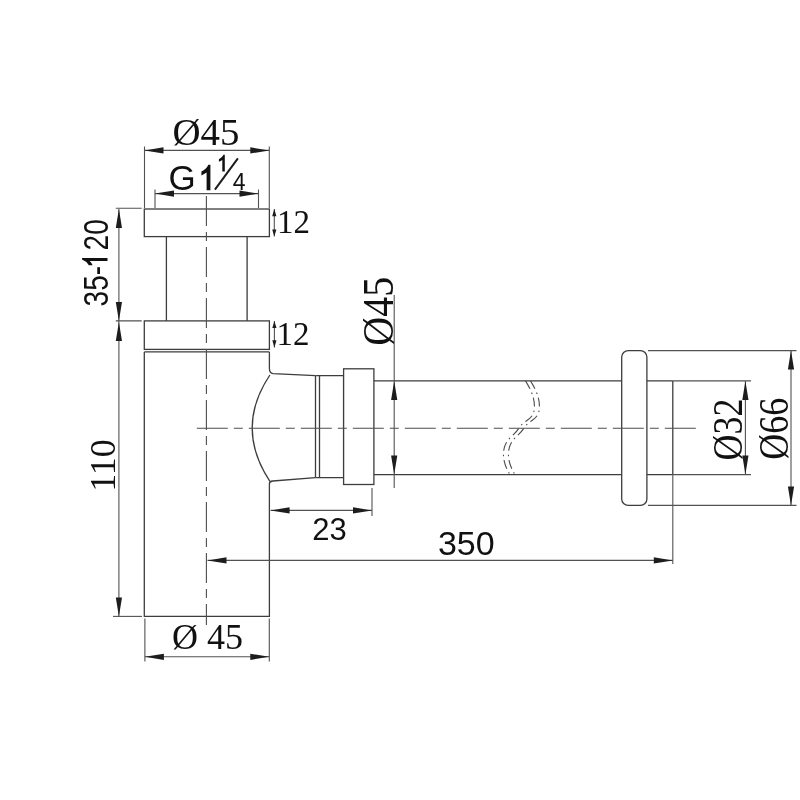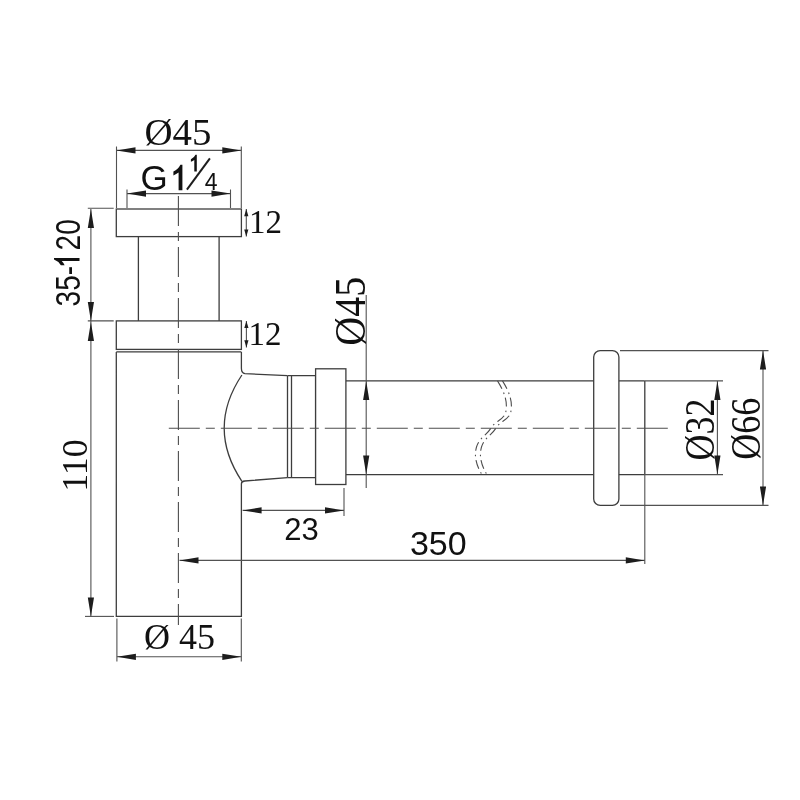--- a/index.html
+++ b/index.html
@@ -1,16 +1,16 @@
 <!DOCTYPE html>
 <html><head>
 <meta charset="utf-8">
 <style>
   html,body{margin:0;padding:0;background:#ffffff;}
-  .wrap{width:712px;height:800px;position:relative;background:#ffffff;}
+  .wrap{width:712px;height:800px;position:relative;background:#ffffff;margin-left:28px;}
   svg{display:block;}
   .o{stroke:#3d3d3d;stroke-width:1.3;fill:none;stroke-linecap:butt;}
   .of{stroke:#3d3d3d;stroke-width:1.3;fill:#ffffff;}
   .d{stroke:#525252;stroke-width:1.1;fill:none;}
   .c{stroke:#4d4d4d;stroke-width:1.1;fill:none;}
   .a{fill:#1d1d1d;stroke:none;}
   .ts{font-family:"Liberation Serif",serif;fill:#111;}
   .tn{font-family:"Liberation Sans",sans-serif;fill:#111;}
 </style>
 </head>

